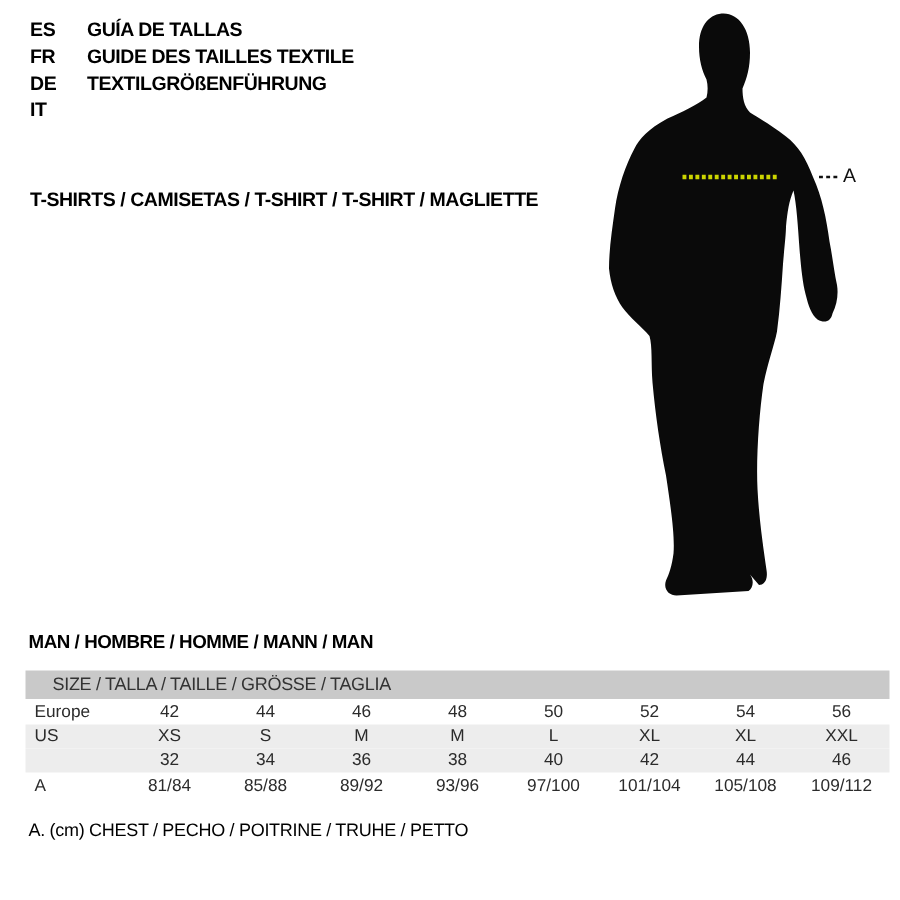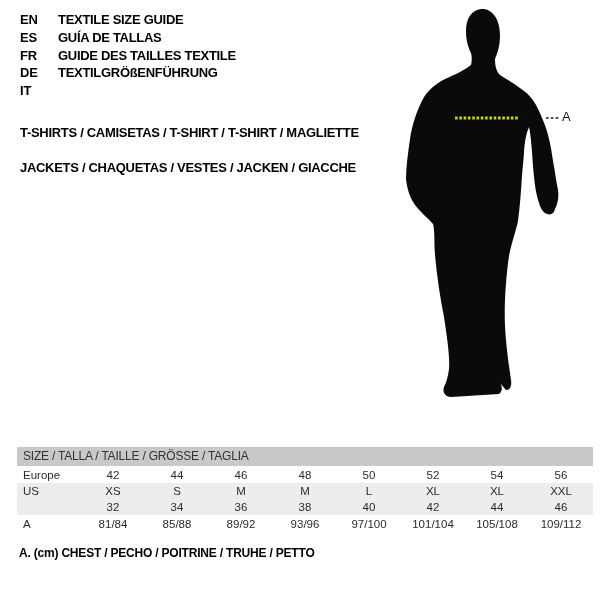--- a/index.html
+++ b/index.html
@@ -25,63 +25,58 @@
   .silhouette{fill:var(--silhouette,#0a0a0a);}
   .measure-line{stroke:var(--measure-line,#ccd500);}
   .measure-callout{stroke:#111;}
   .measure-label{position:absolute;left:160px;top:103px;font-size:13px;font-weight:400;color:#111;}
 
   
   .section-title{position:absolute;left:19px;top:421px;font-weight:bold;font-size:12.5px;letter-spacing:-0.3px;white-space:nowrap;}
 
   
   .size-table{position:absolute;left:17px;top:447px;width:576px;font-size:11.5px;color:#2b2b2b;}
-  .t-header{height:19px;line-height:19px;background:var(--header-bg,#c9c9c9);padding-left:6px;font-size:12px;color:#333;letter-spacing:-0.2px;}
+  .t-header{height:19px;line-height:19px;background:var(--header-bg,#c9c9c9);padding-left:18px;font-size:12px;color:#333;letter-spacing:-0.2px;}
   .t-row{display:grid;grid-template-columns:64px repeat(8,1fr);align-items:center;}
   .t-row.shaded{background:var(--band-bg,#ededed);}
   .t-row.r0{height:17px;}
   .t-row.r1{height:16px;}
   .t-row.r2{height:16px;}
   .t-row.r3{height:18px;}
   .t-label{padding-left:6px;text-align:left;}
   .t-cell{text-align:center;}
 
   
-  .footnote{position:absolute;left:19px;top:546px;font-weight:bold;font-size:12px;letter-spacing:-0.2px;white-space:nowrap;}
+  .footnote{position:absolute;left:19px;top:546px;font-weight:normal;font-size:12px;letter-spacing:-0.2px;white-space:nowrap;}
 </style>
 </head>
 <body>
 
 <div class="page">
 
   <div class="lang-block">
-    <div class="lang-row">
-      <span class="lang-code">EN</span>
-      <span class="lang-label">TEXTILE SIZE GUIDE</span>
-    </div>
     <div class="lang-row">
       <span class="lang-code">ES</span>
       <span class="lang-label">GUÍA DE TALLAS</span>
     </div>
     <div class="lang-row">
       <span class="lang-code">FR</span>
       <span class="lang-label">GUIDE DES TAILLES TEXTILE</span>
     </div>
     <div class="lang-row">
       <span class="lang-code">DE</span>
       <span class="lang-label">TEXTILGRÖßENFÜHRUNG</span>
     </div>
     <div class="lang-row">
       <span class="lang-code">IT</span>
     </div>
   </div>
 
   <div class="categories">
     <div class="category-line">T-SHIRTS / CAMISETAS / T-SHIRT / T-SHIRT / MAGLIETTE</div>
-    <div class="category-line">JACKETS / CHAQUETAS / VESTES / JACKEN / GIACCHE</div>
   </div>
 
   <div class="figure">
     <svg width="175" height="394" viewBox="0 0 175 394" aria-hidden="true">
       <path class="silhouette" d="
         M 79 3
         C 70 4 64 12 64 25
         C 64 34 66 41 69 47
         C 70 51 70 55 69 59
         C 63 64 52 69 43 73
@@ -117,20 +112,21 @@
         C 94 65 93 59 93 53
         C 96 46 98 39 98 29
         C 98 13 90 2 79 3
         Z"></path>
       <line class="measure-line" x1="53" y1="112" x2="116" y2="112" stroke-width="3" stroke-dasharray="2.6 1.7"></line>
       <line class="measure-callout" x1="144" y1="112" x2="158" y2="112" stroke-width="1.6" stroke-dasharray="2.6 2.2"></line>
     </svg>
     <span class="measure-label">A</span>
   </div>
 
+  <div class="section-title">MAN / HOMBRE / HOMME / MANN / MAN</div>
 
   <div class="size-table">
     <div class="t-header">SIZE / TALLA / TAILLE / GRÖSSE / TAGLIA</div>
 
     <div class="t-row r0">
       <div class="t-label">Europe</div>
       <div class="t-cell">42</div>
       <div class="t-cell">44</div>
       <div class="t-cell">46</div>
       <div class="t-cell">48</div>

